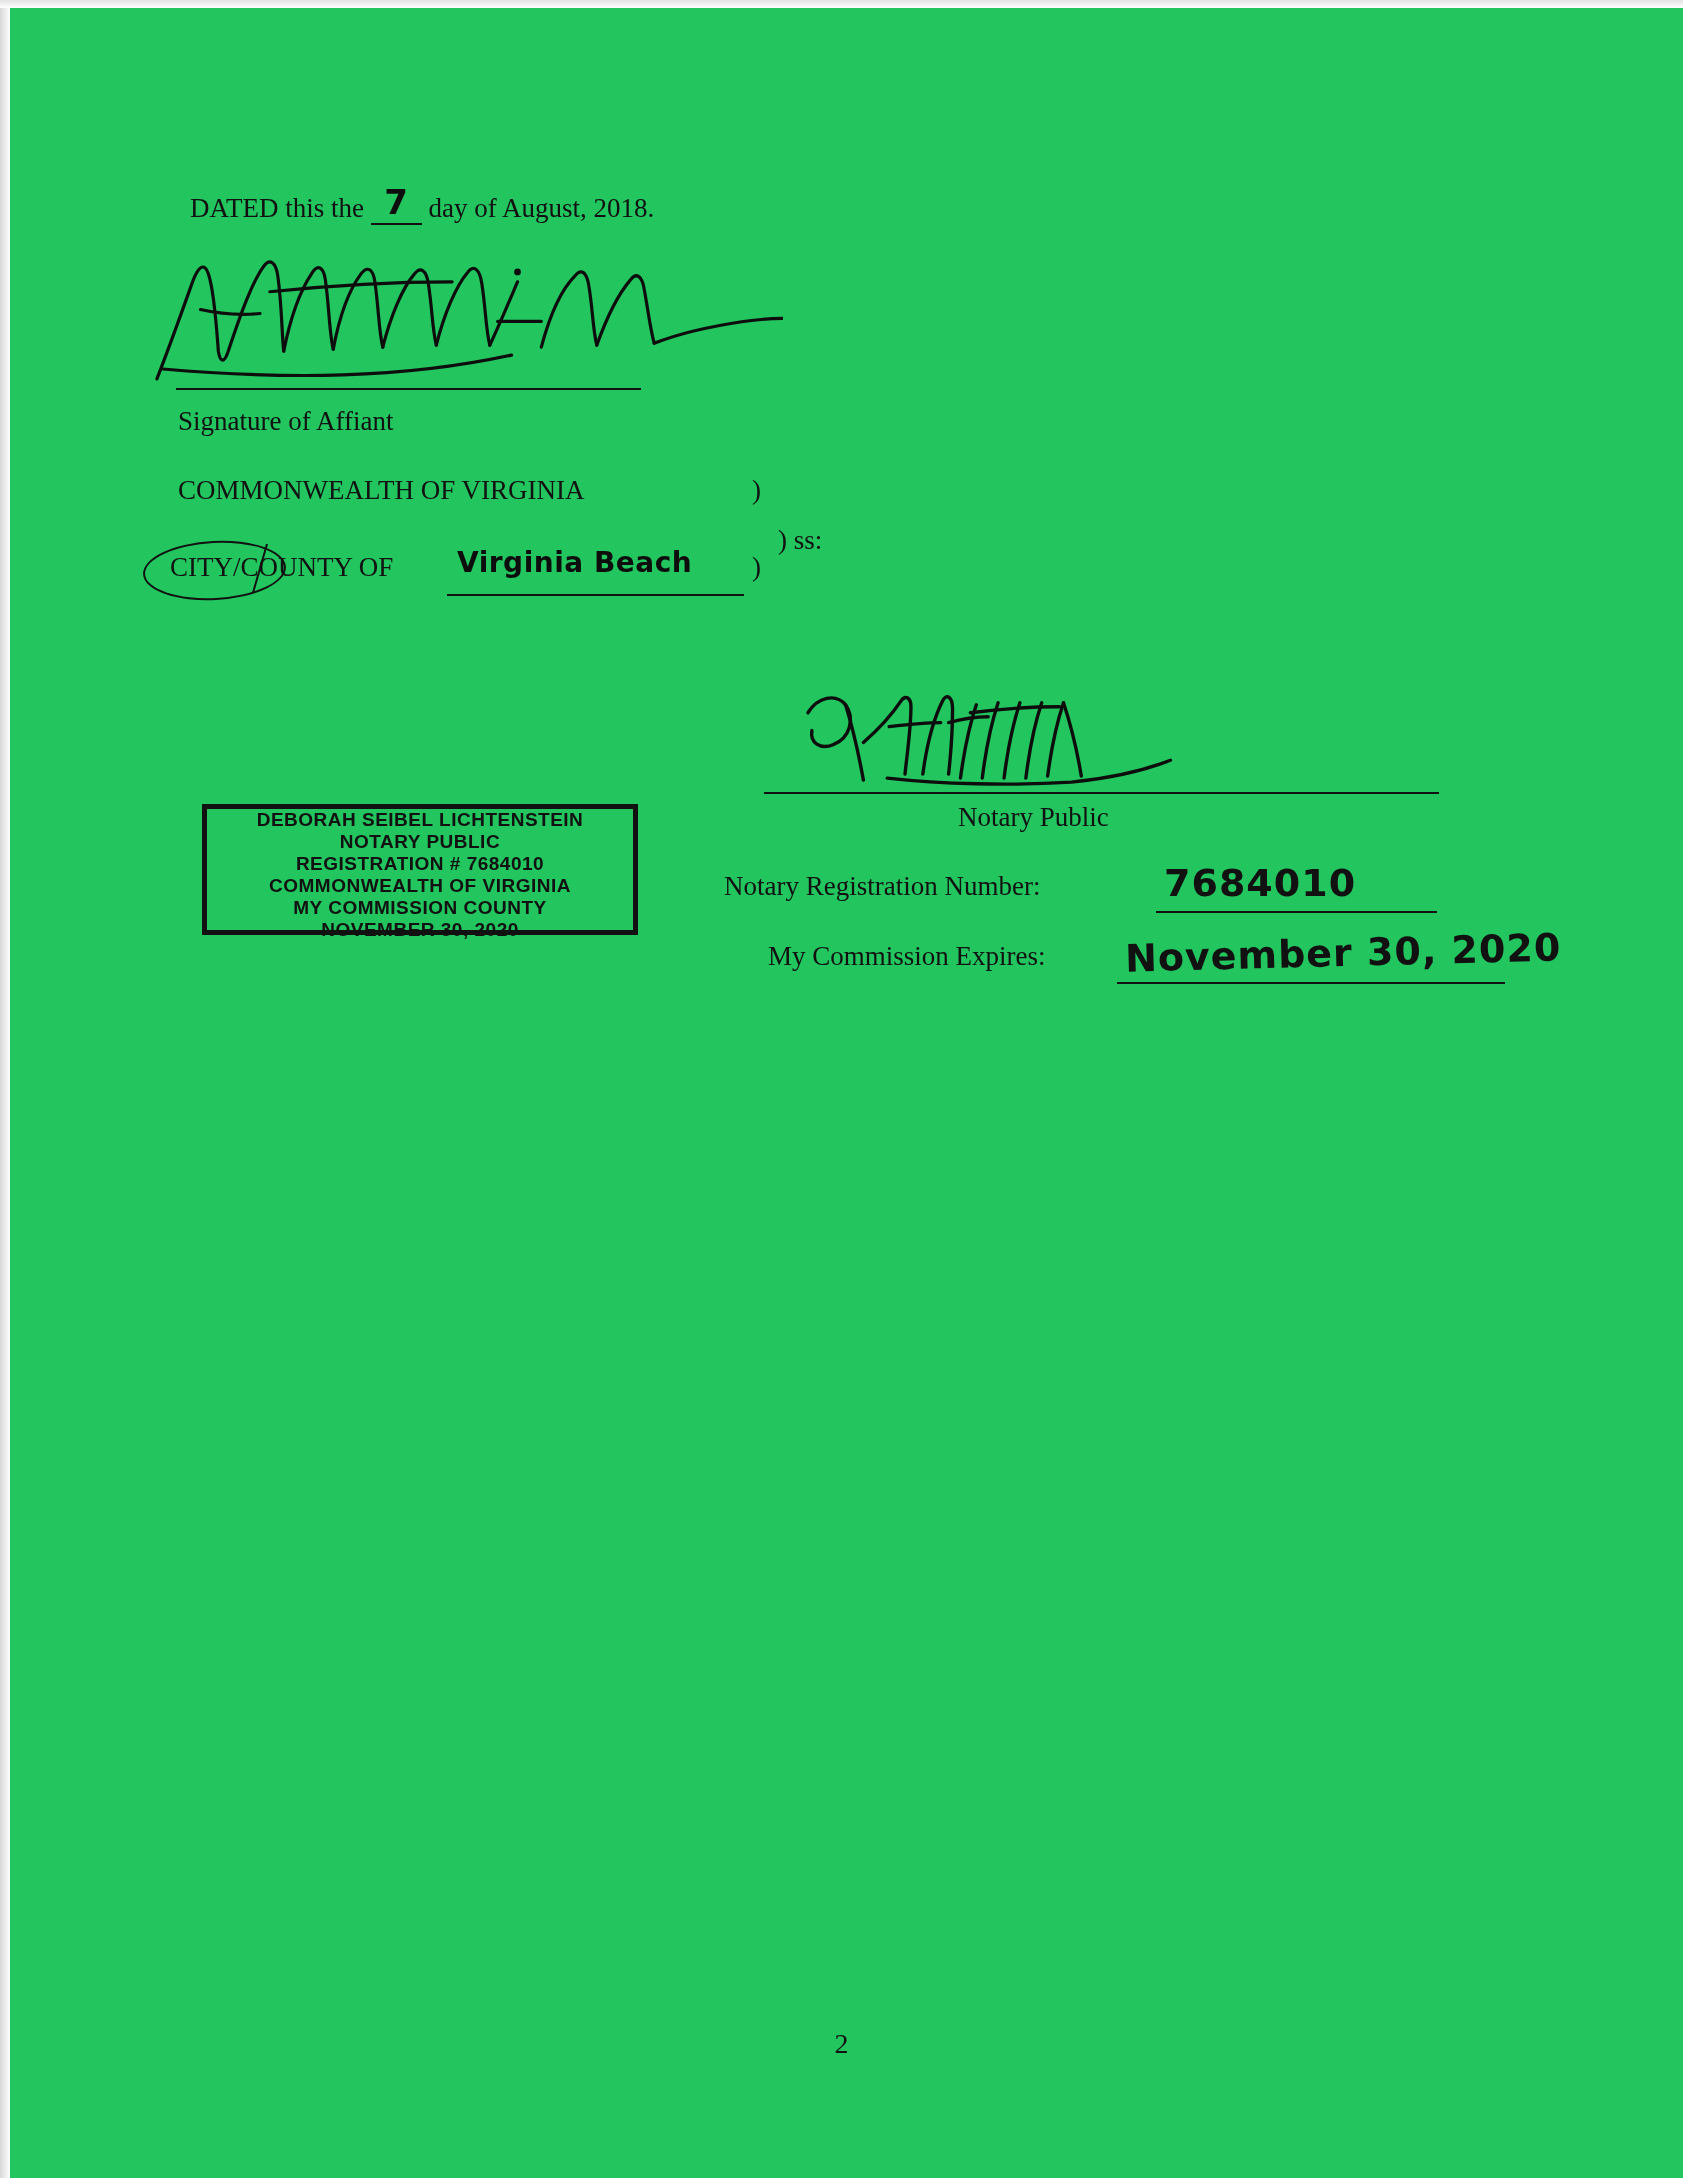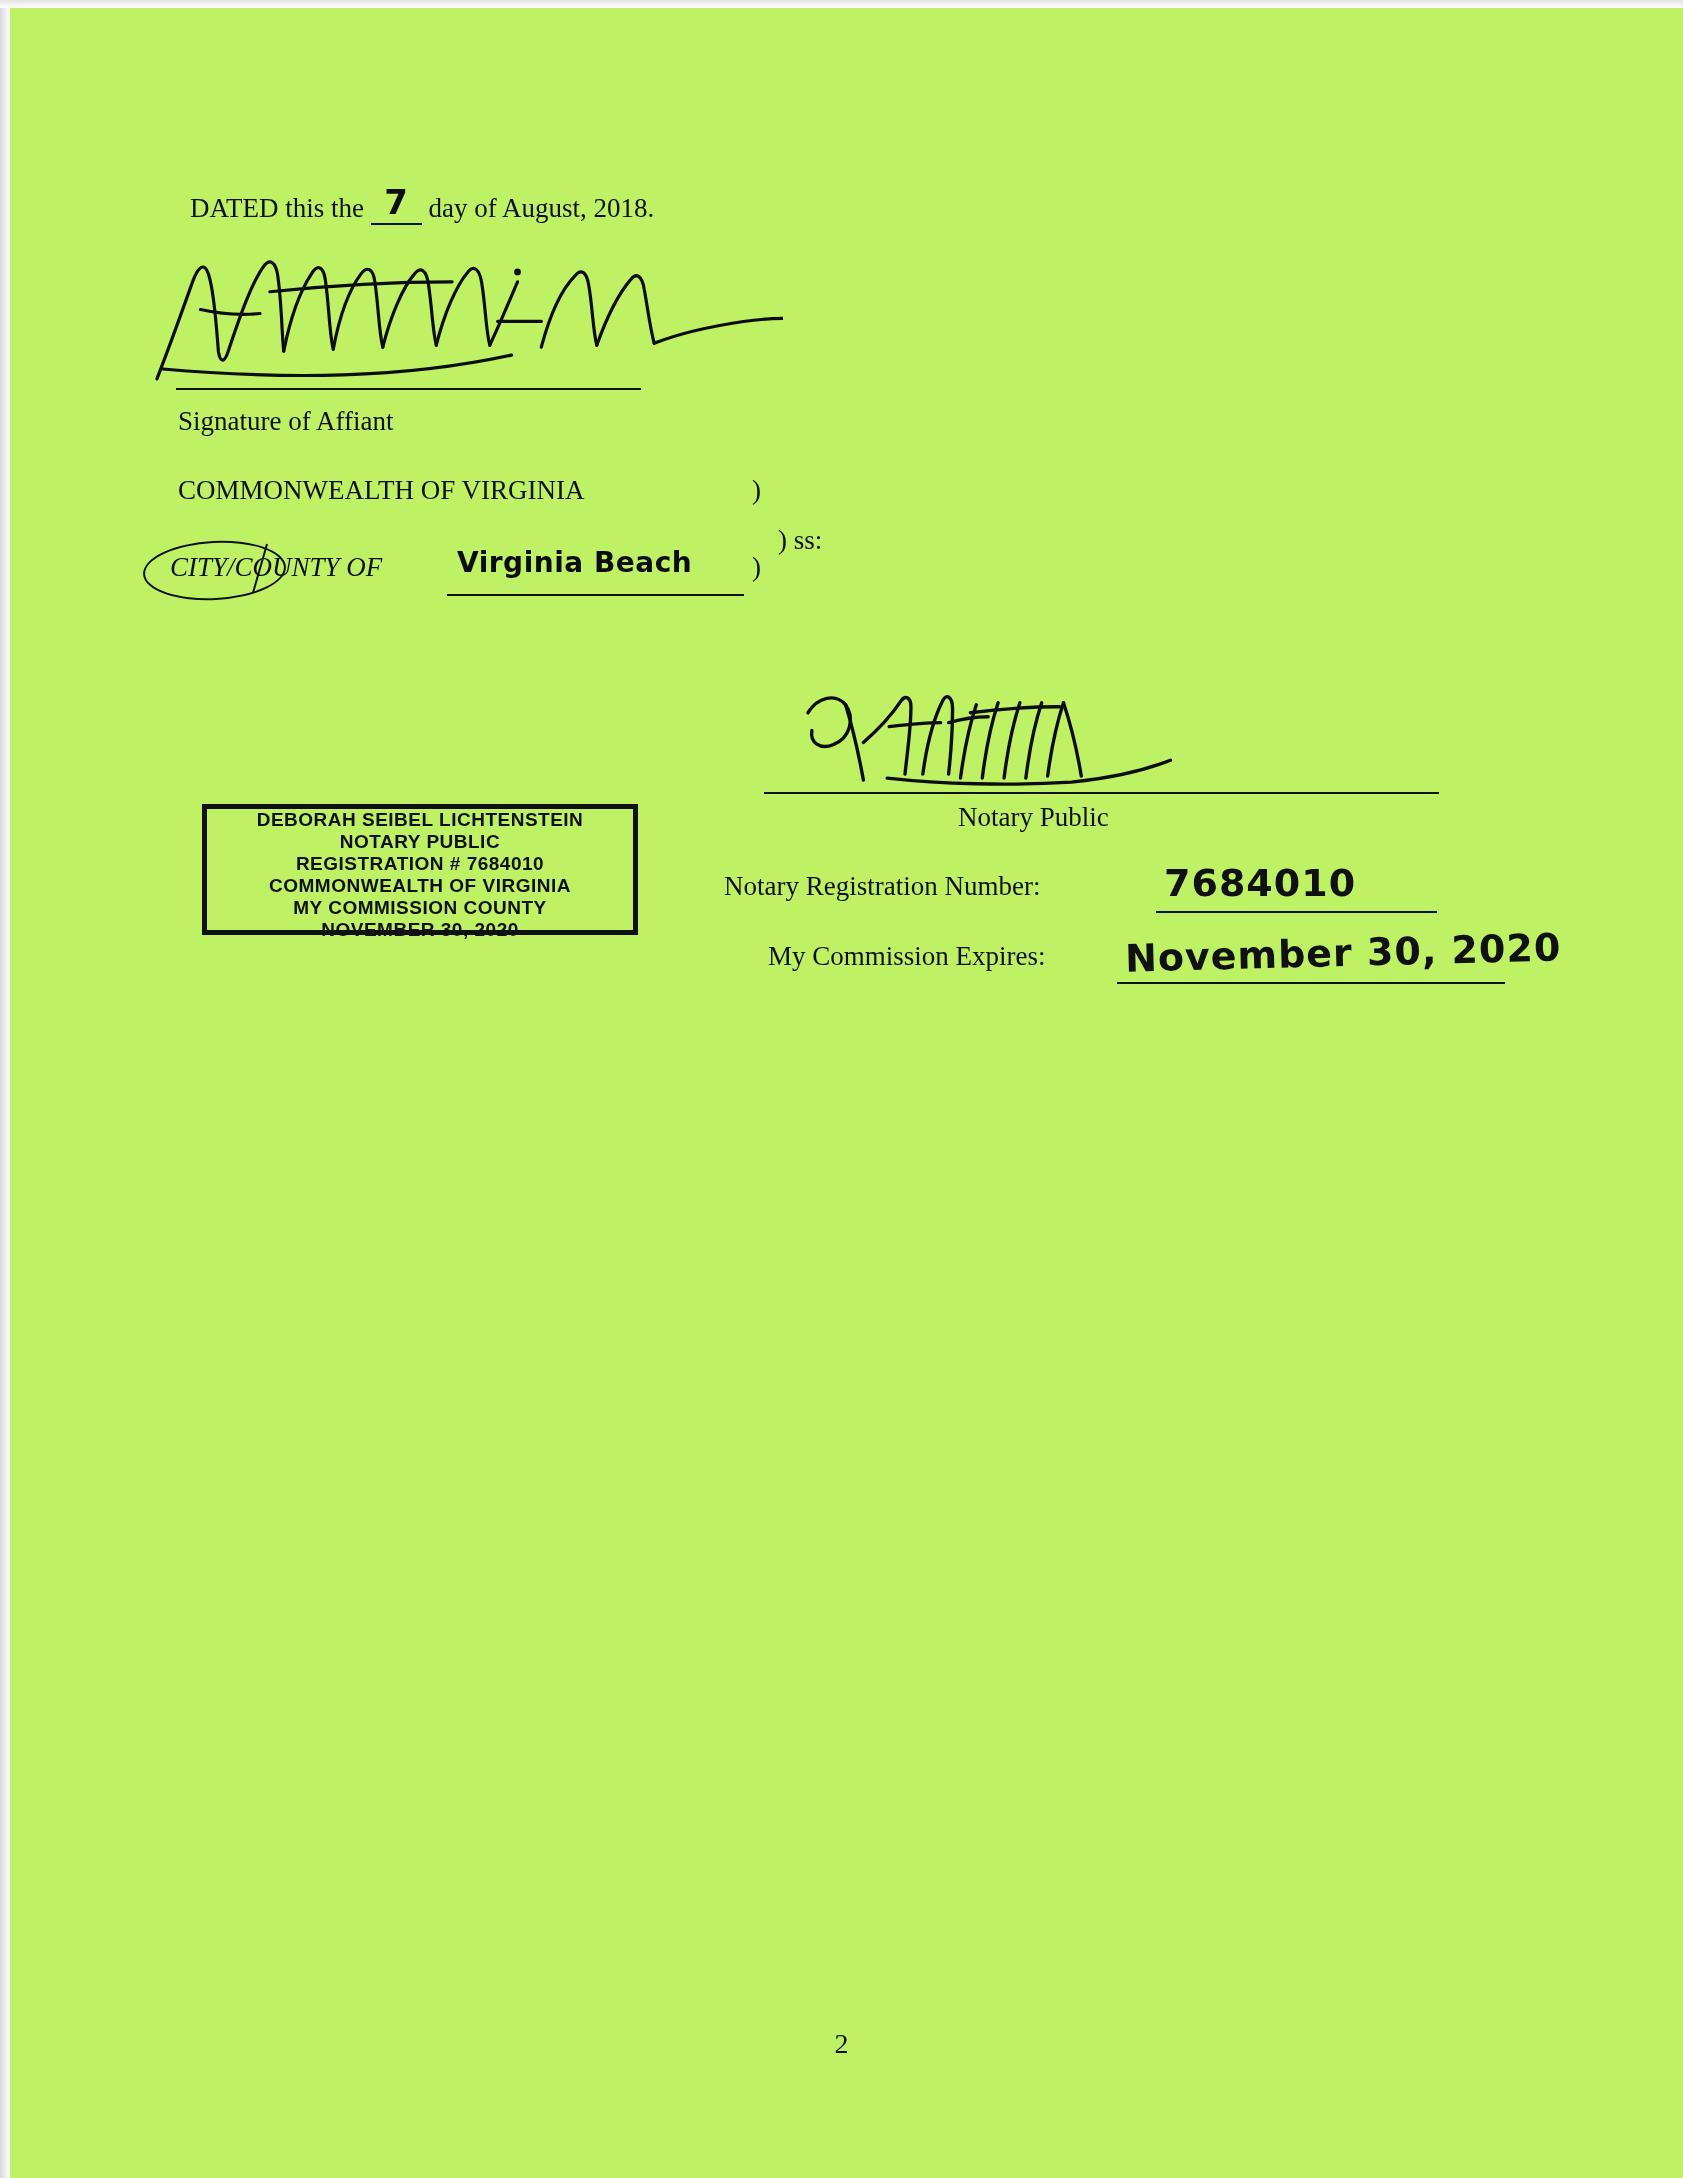--- a/index.html
+++ b/index.html
@@ -4,21 +4,21 @@
 <style>
   html, body {
     margin: 0;
     padding: 0;
     background: #ffffff;
   }
   .page {
     position: relative;
     width: 1683px;
     height: 2178px;
-    background: #bef264;
+    background: #22c55e;
     font-family: "Liberation Serif", serif;
     color: #111111;
     overflow: hidden;
   }
   
   .scan-edge-left {
     position: absolute;
     left: 0; top: 0;
     width: 10px; height: 2178px;
     background: linear-gradient(to right, #d8d8d8, #ffffff);
@@ -80,21 +80,21 @@
     top: 388px;
     width: 465px;
     border-bottom: 2px solid #111;
   }
   #affiant-label { left: 178px; top: 404px; text-align: right; }
 
   
   #commonwealth-line { left: 178px; top: 473px; }
   #paren-1 { left: 752px; top: 473px; }
   #ss-line  { left: 778px; top: 523px; }
-  #city-county-line { left: 170px; top: 550px; font-style: italic; }
+  #city-county-line { left: 170px; top: 550px; }
   #paren-3 { left: 752px; top: 550px; }
 
   
   #city-circle {
     position: absolute;
     left: 143px;
     top: 541px;
     width: 139px;
     height: 55px;
     border: 2px solid #111;

